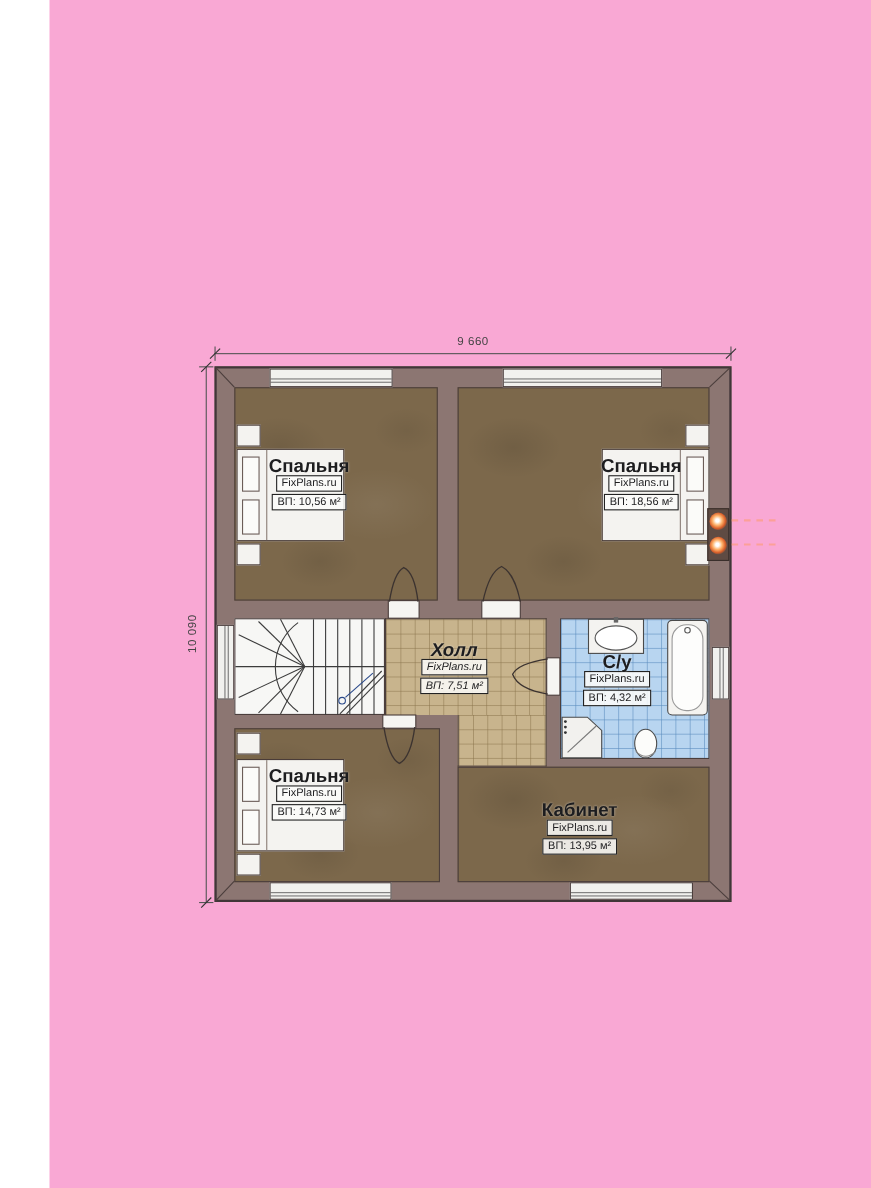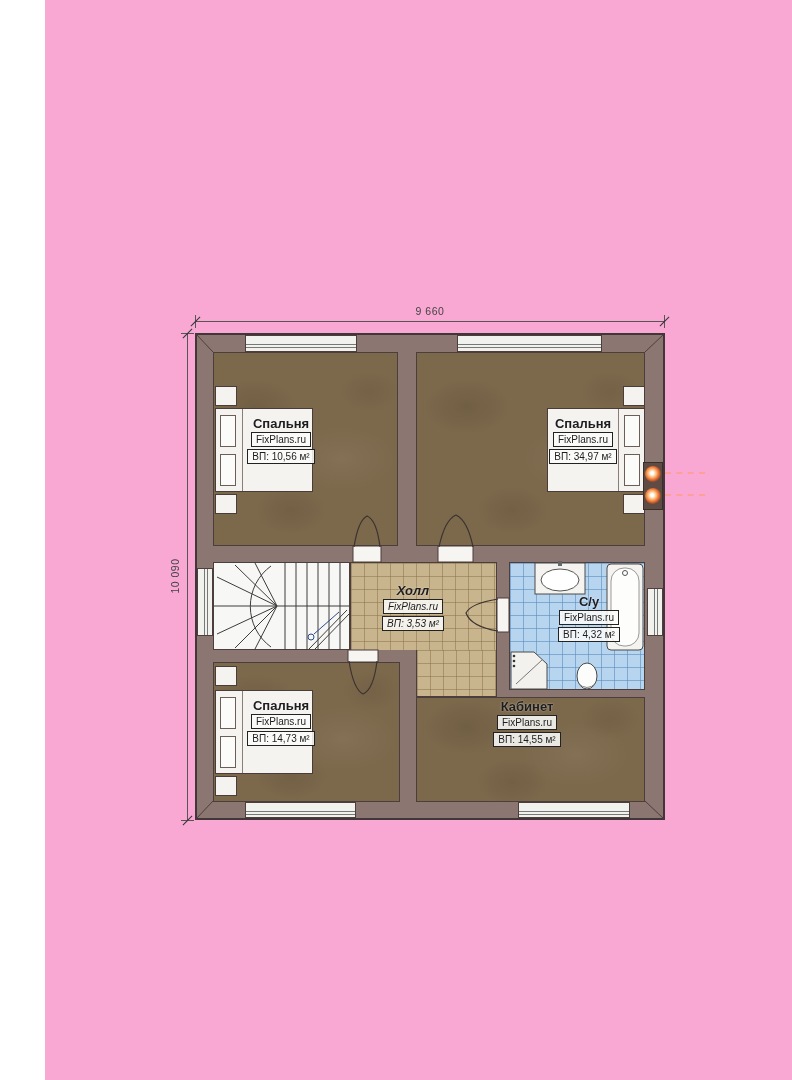--- a/index.html
+++ b/index.html
@@ -50,21 +50,21 @@
 
   
   .chimney{left:598px;top:462px;width:20px;height:48px;background:#5f4b43;
            border:1px solid #3a2f2b;z-index:6;}
   .glow{width:16px;height:16px;border-radius:50%;z-index:7;
         background:radial-gradient(circle at 45% 45%, #ffffff 12%, #ffb36b 35%, #d95f2a 58%, rgba(217,95,42,0) 75%);}
   .flue-dash{height:0;border-top:2px dashed rgba(255,150,80,.45);z-index:6;}
 
   
   .room-label{position:absolute;text-align:center;color:#1d1d1f;z-index:30;width:96px;}
-  .rname{font-weight:bold;font-size:13px;line-height:12px;margin-bottom:1px;text-shadow:0 0 2px rgba(255,255,255,.6);}
+  .rname{font-weight:bold;font-size:17px;line-height:12px;margin-bottom:1px;text-shadow:0 0 2px rgba(255,255,255,.6);}
   .lbox{width:fit-content;margin:2px auto 0;border:1px solid #222;background:rgba(250,250,248,.88);
         font-size:10px;line-height:13px;padding:0 4px;white-space:nowrap;}
 
   .plan-svg{position:absolute;left:0;top:0;width:792px;height:1080px;z-index:10;pointer-events:none;}
 </style>
 </head>
 <body>
 
 <div class="canvas">
 
@@ -194,40 +194,40 @@
 
   <div class="room-label" style="left:188px;top:418px;">
     <div class="rname">Спальня</div>
     <div class="lbox">FixPlans.ru</div>
     <div class="lbox">ВП: 10,56 м²</div>
   </div>
 
   <div class="room-label" style="left:490px;top:418px;">
     <div class="rname">Спальня</div>
     <div class="lbox">FixPlans.ru</div>
-    <div class="lbox">ВП: 34,97 м²</div>
+    <div class="lbox">ВП: 18,56 м²</div>
   </div>
 
   <div class="room-label" style="left:320px;top:585px;font-style:italic;">
     <div class="rname">Холл</div>
     <div class="lbox">FixPlans.ru</div>
-    <div class="lbox">ВП: 3,53 м²</div>
-  </div>
-
-  <div class="room-label" style="left:496px;top:596px;">
+    <div class="lbox">ВП: 7,51 м²</div>
+  </div>
+
+  <div class="room-label" style="left:468px;top:596px;">
     <div class="rname">С/у</div>
     <div class="lbox">FixPlans.ru</div>
     <div class="lbox">ВП: 4,32 м²</div>
   </div>
 
   <div class="room-label" style="left:188px;top:700px;">
     <div class="rname">Спальня</div>
     <div class="lbox">FixPlans.ru</div>
     <div class="lbox">ВП: 14,73 м²</div>
   </div>
 
-  <div class="room-label" style="left:434px;top:701px;">
+  <div class="room-label" style="left:434px;top:731px;">
     <div class="rname">Кабинет</div>
     <div class="lbox">FixPlans.ru</div>
-    <div class="lbox">ВП: 14,55 м²</div>
+    <div class="lbox">ВП: 13,95 м²</div>
   </div>
 
 </div>
 
 </body></html>

